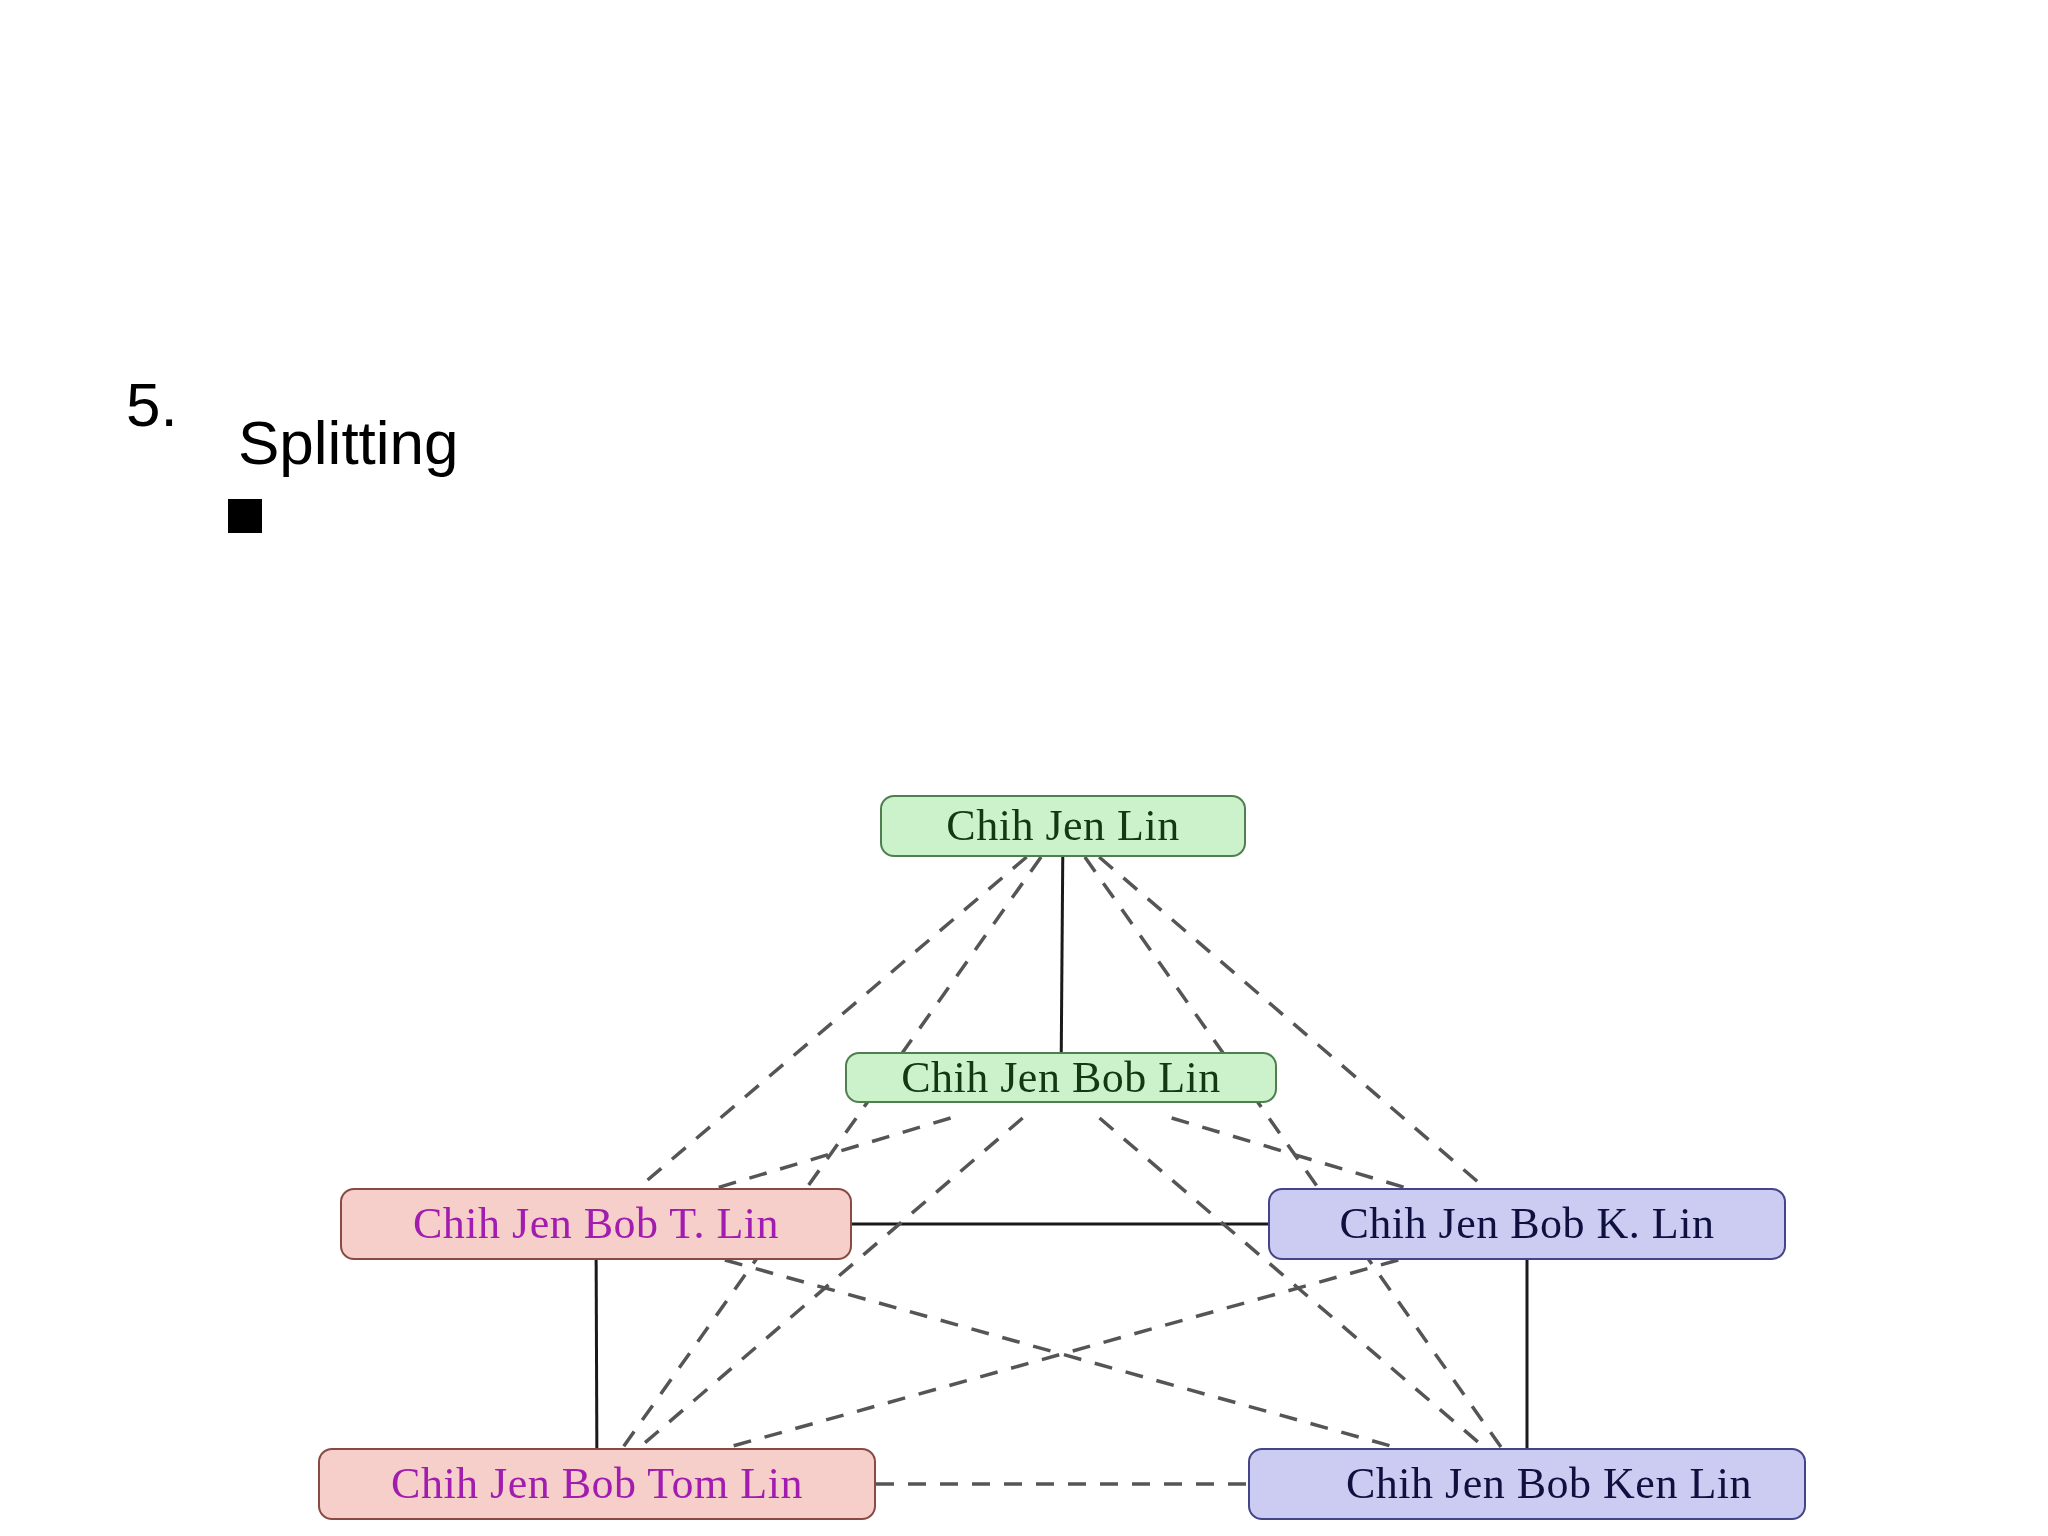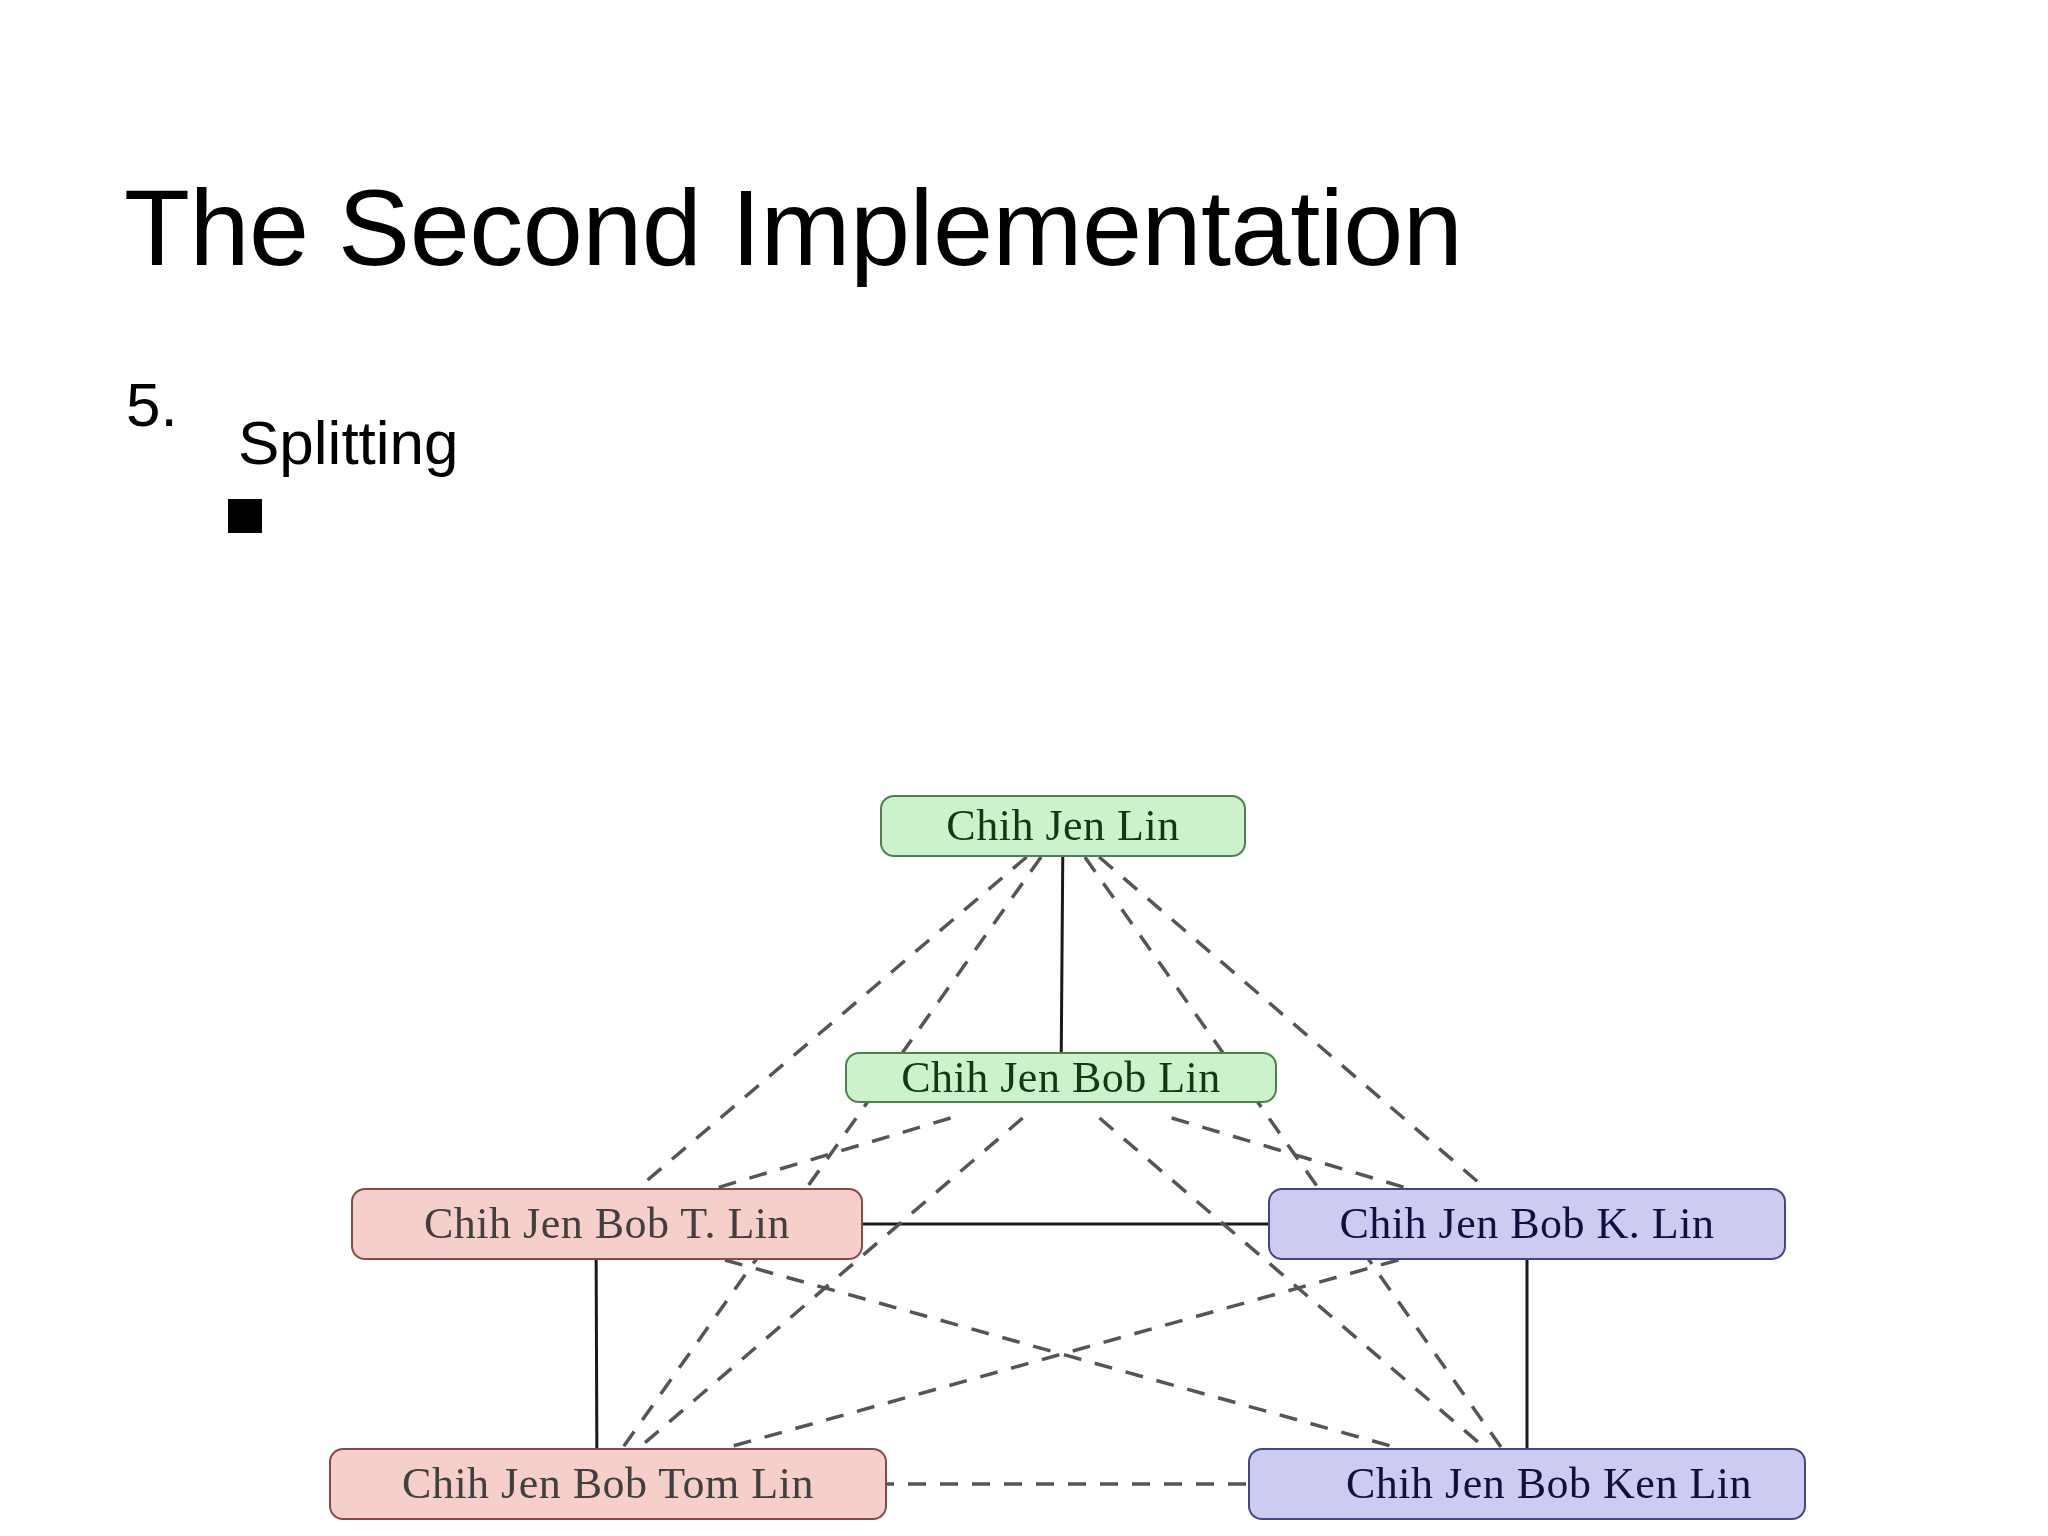--- a/index.html
+++ b/index.html
@@ -120,29 +120,28 @@
     align-items: center;
     justify-content: center;
     font-family: "Liberation Serif", serif;
     font-size: 44px;
     line-height: 1;
     letter-spacing: 0.5px;
     white-space: nowrap;
     pointer-events: auto;
   }
   .node-green  { background: #ccf2cc; border-color: #4f7f4f; color: #123a12; }
-  .node-pink   { background: #f6cfca; border-color: #8a4a44; color: #404040; margin-left: 11px; }
+  .node-pink   { background: #f6cfca; border-color: #8a4a44; color: #a21caf; }
   .node-purple { background: #ccccf2; border-color: #44448a; color: #101040; justify-content: center; }
 </style>
 </head>
 <body>
 
 <div id="slide">
 
-  <h1 id="slide-title">The Second Implementation</h1>
 
   <div id="body-list">
 
     <div class="level1">
       <span class="marker">5.</span>
       <span class="l1-text">Splitting</span>
     </div>
 
 
     <div class="level2">

